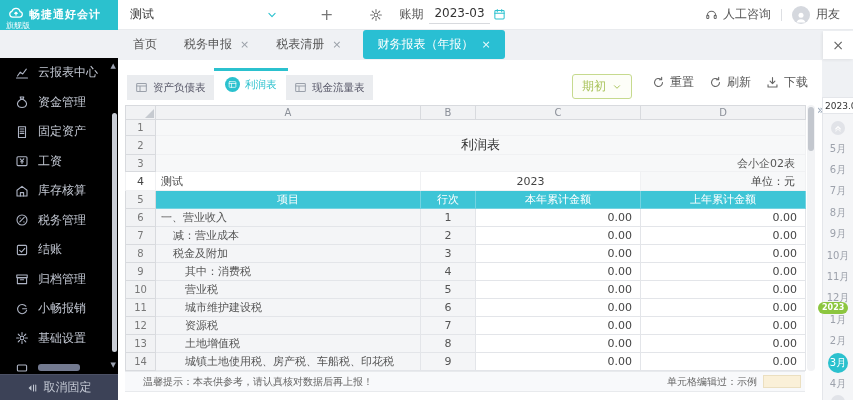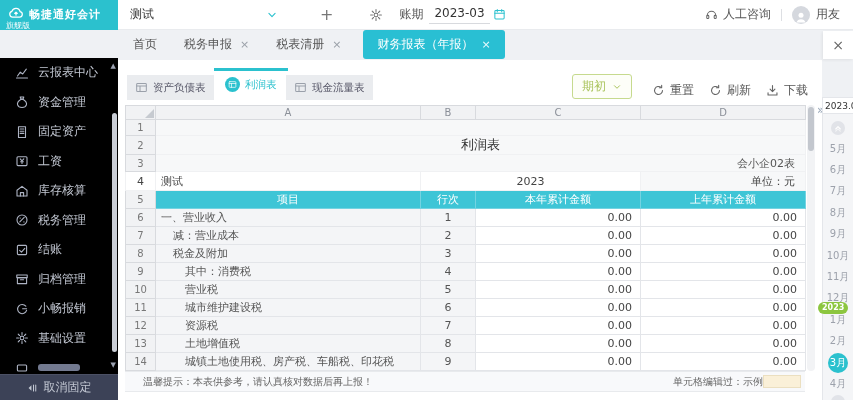--- a/index.html
+++ b/index.html
@@ -56,21 +56,21 @@
   .content { position:absolute; left:118px; top:60px; width:704px; bottom:0; background:#fff; z-index:2; }
 
   .subtab { position:absolute; display:flex; align-items:center; gap:5px; font-size:10.5px; color:#556; background:#EAECEF; height:25px; padding:0 8px; top:15px; cursor:pointer; white-space:nowrap; }
   .subtab.t0 { left:9px; }
   .subtab.t1 { left:96px; }
   .subtab.t2 { left:168px; }
   .subtab.active { background:#fff; color:var(--brand); border-top:3px solid var(--brand); height:30px; top:8px; padding:0 11px; }
   .subtab-ic { width:13px; height:13px; color:#9AA0AA; flex:none; }
   .subtab.active .subtab-ic { width:15px; height:15px; background:var(--brand); border-radius:50%; color:#fff; display:flex; align-items:center; justify-content:center; }
 
-  .rep-toolbar { position:absolute; right:14px; top:14px; display:flex; align-items:flex-end; gap:15px; }
+  .rep-toolbar { position:absolute; right:14px; top:14px; display:flex; align-items:flex-start; gap:15px; }
   .btn-period { border:1px solid #C6DA8E; color:#A9C35B; background:#FDFEF8; border-radius:3px; font-size:12px; padding:3px 9px; display:flex; gap:6px; align-items:center; cursor:pointer; margin-right:5px; }
   .tool { display:flex; align-items:center; gap:5px; font-size:12px; color:#555; cursor:pointer; }
   .tool-ic { color:#666; }
 
   
   .grid-wrap { position:absolute; left:7px; top:45px; }
   table.sheet { border-collapse:collapse; table-layout:fixed; width:680px; }
   .sheet td, .sheet th { border:1px solid #E3E5E9; font-weight:normal; overflow:hidden; white-space:nowrap; padding:0 4px; }
   .col-head th { background:#F1F2F4; border-color:#D8DADE; color:#8A8F98; font-size:10px; height:14px; text-align:center; padding:0; }
   .corner { position:relative; }
@@ -91,21 +91,21 @@
   .r-data .ln  { background:#F4F5F7; font-size:11px; color:#555; text-align:center; }
   .r-data .val { background:#fff; font-size:11px; color:#444; text-align:right; padding-right:8px; }
 
   .grid-vscroll { position:absolute; left:689px; top:45px; width:8px; height:266px; background:#F2F3F5; border-radius:4px; }
   .grid-thumb { position:absolute; top:2px; left:1px; width:6px; height:44px; background:#C3C7CE; border-radius:3px; cursor:pointer; }
   .grid-expand { position:absolute; left:699px; top:44px; font-size:12px; color:#93A2B4; cursor:pointer; line-height:1; }
 
   
   .foot { position:absolute; left:7px; right:17px; top:311px; height:21px; background:#F8F9FB; border-top:1px solid #E8EAED; border-bottom:1px solid #E8EAED; display:flex; align-items:center; font-size:10px; color:#666; }
   .foot-tip { margin-left:18px; }
-  .foot-right { margin-left:auto; display:flex; align-items:center; margin-right:4px; }
+  .foot-right { margin-left:auto; display:flex; align-items:center; gap:6px; margin-right:4px; }
   .foot-swatch { width:38px; height:13px; background:#FAF0D8; border:1px solid #EBDFC0; }
 
   
   .mpanel { position:absolute; left:822px; top:97px; width:31px; bottom:0; background:#F4F5F7; border-left:1px solid #E4E6EA; z-index:5; }
   .mp-head { height:17px; background:#fff; border-bottom:1px solid #E4E6EA; border-top:1px solid #E4E6EA; font-size:9px; color:#333; display:flex; align-items:center; padding-left:2px; overflow:hidden; white-space:nowrap; cursor:pointer; }
   .mp-up { margin:7px auto 3px; width:14px; height:14px; border-radius:50%; background:#E1E3E8; color:#fff; display:flex; align-items:center; justify-content:center; cursor:pointer; }
   .mp-list { position:relative; }
   .month { height:21.4px; display:flex; align-items:center; justify-content:center; font-size:10px; color:#9CA1AB; cursor:pointer; position:relative; }
   .m-label { display:flex; align-items:center; justify-content:center; }
   .month.active .m-label { background:var(--brand); color:#fff; width:20px; height:20px; border-radius:50%; font-size:10px; }

